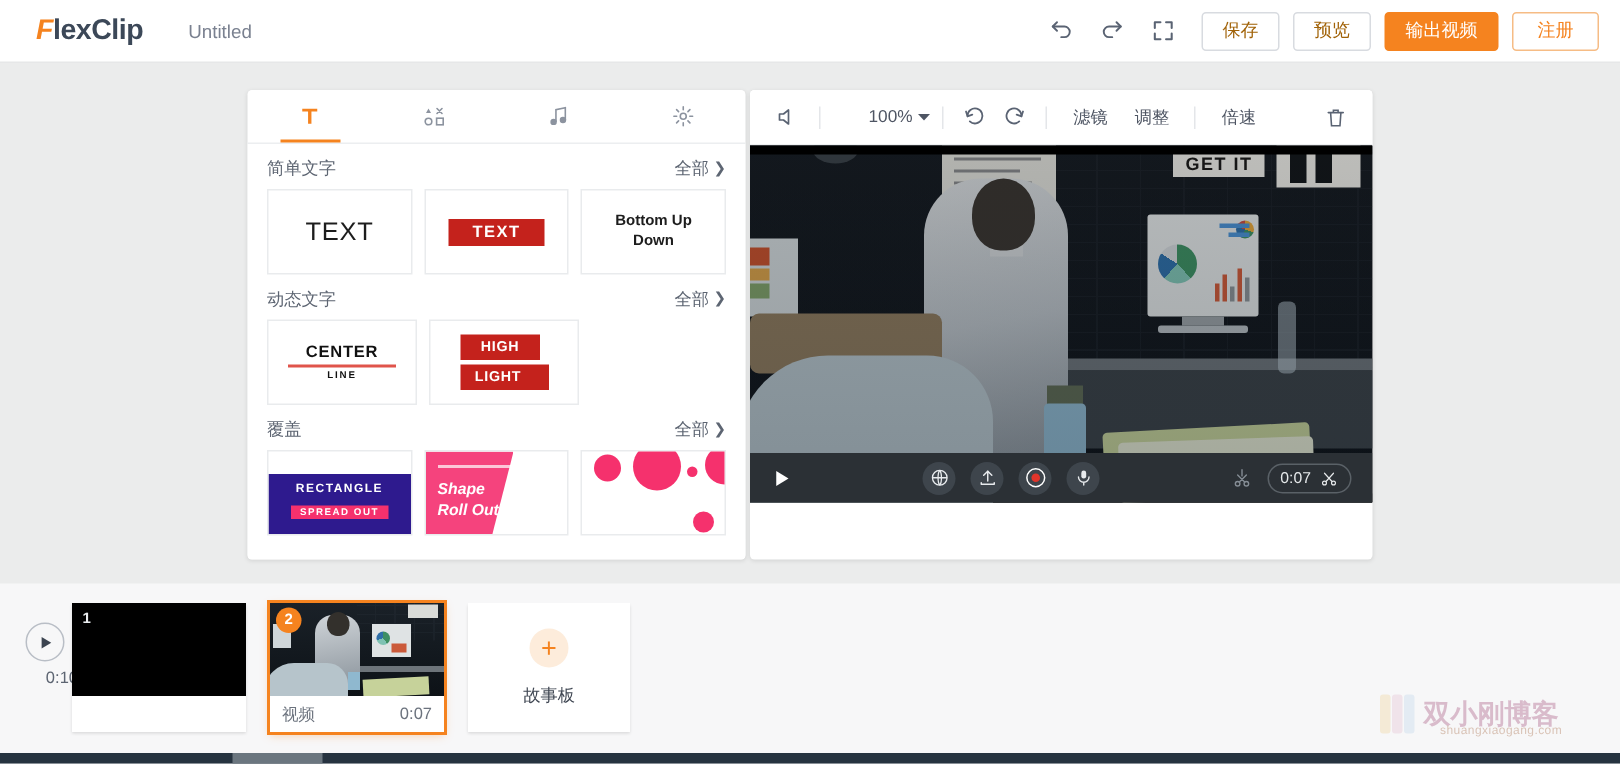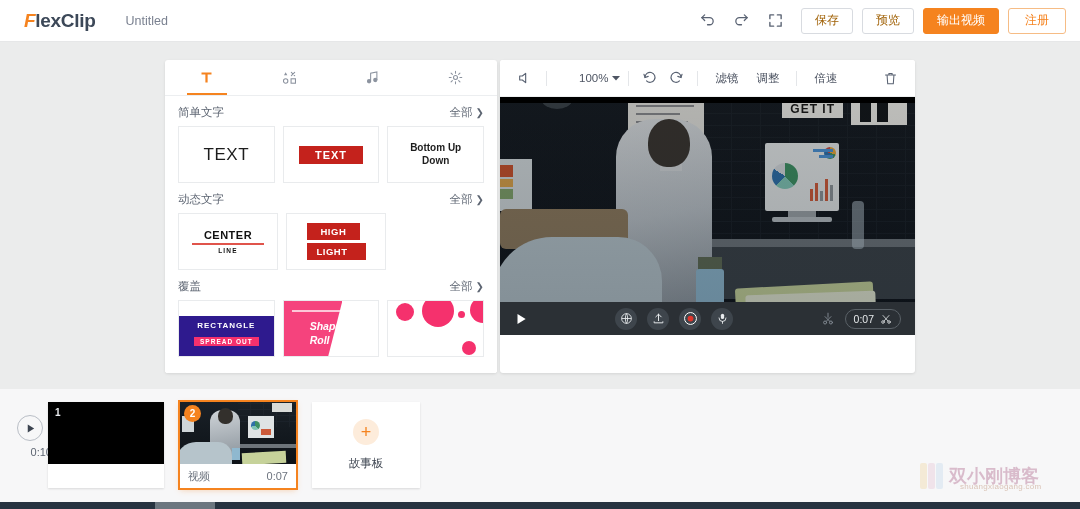--- a/index.html
+++ b/index.html
@@ -71,21 +71,21 @@
   .tpl-bound .b1 { font-size: 10px; font-weight: bold; color: #111; letter-spacing: .3px; }
   .tpl-bound .b2 { font-size: 5.5px; font-weight: bold; color: #111; letter-spacing: 1px; margin-top: 1px; }
 
   .tpl-rect { background: #fff; align-items: flex-end; }
   .tpl-rect .band { width: 100%; background: #2e1a8e; text-align: center; padding: 5px 0 8px; }
   .tpl-rect .r1 { font-size: 8px; font-weight: bold; color: #fff; letter-spacing: 1px; }
   .tpl-rect .r2 { font-size: 6.5px; font-weight: bold; color: #fff; background: #f5316d; display: inline-block; padding: 1px 6px; letter-spacing: 1px; margin-top: 2px; }
   .tpl-shape { position: relative; background: #fff; justify-content: flex-start; align-items: center; }
   .tpl-shape .pinkblock { position: absolute; left: 0; top: 0; width: 62%; height: 100%; background: #f5437d; clip-path: polygon(0 0, 100% 0, 76% 100%, 0 100%); }
   .tpl-shape .line { position: absolute; left: 8px; top: 9px; width: 80px; height: 1.5px; background: rgba(255,255,255,.7); }
-  .tpl-shape .txt { position: relative; z-index: 2; color: #fff; font-size: 10.5px; font-weight: bold; font-style: italic; line-height: 1.25; padding-left: 26px; margin-top: 10px; }
+  .tpl-shape .txt { position: relative; z-index: 2; color: #fff; font-size: 10.5px; font-weight: bold; font-style: italic; line-height: 1.25; padding-left: 8px; margin-top: 10px; }
   .tpl-dots { background: #fff; position: relative; }
   .tpl-dots i { position: absolute; background: #f5316d; border-radius: 50%; display: block; }
 
   .panel-fade { position: absolute; left: 0; bottom: 0; width: 100%; height: 14px; background: #fff; }
 
   
   .preview-panel {
     position: absolute; left: 500px; top: 60px; width: 415px; height: 313px;
     background: #fff; border-radius: 3px; box-shadow: 0 1px 3px rgba(0,0,0,.10); overflow: hidden;
   }

